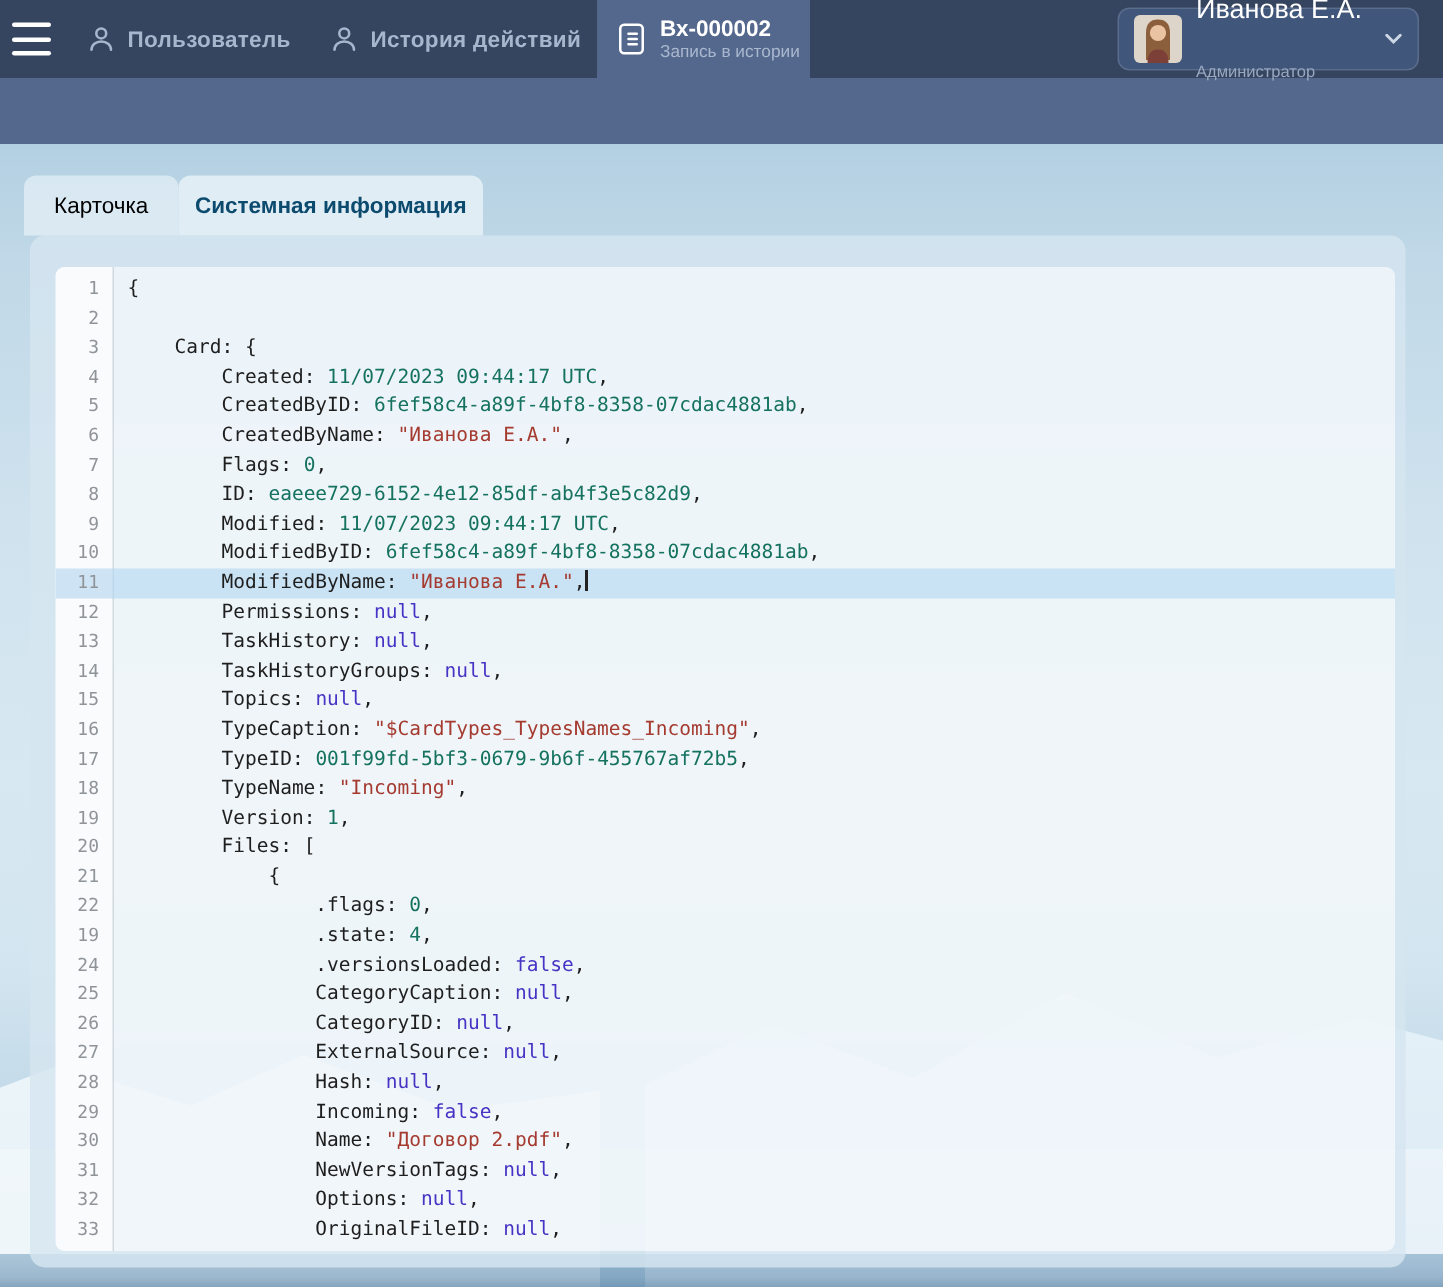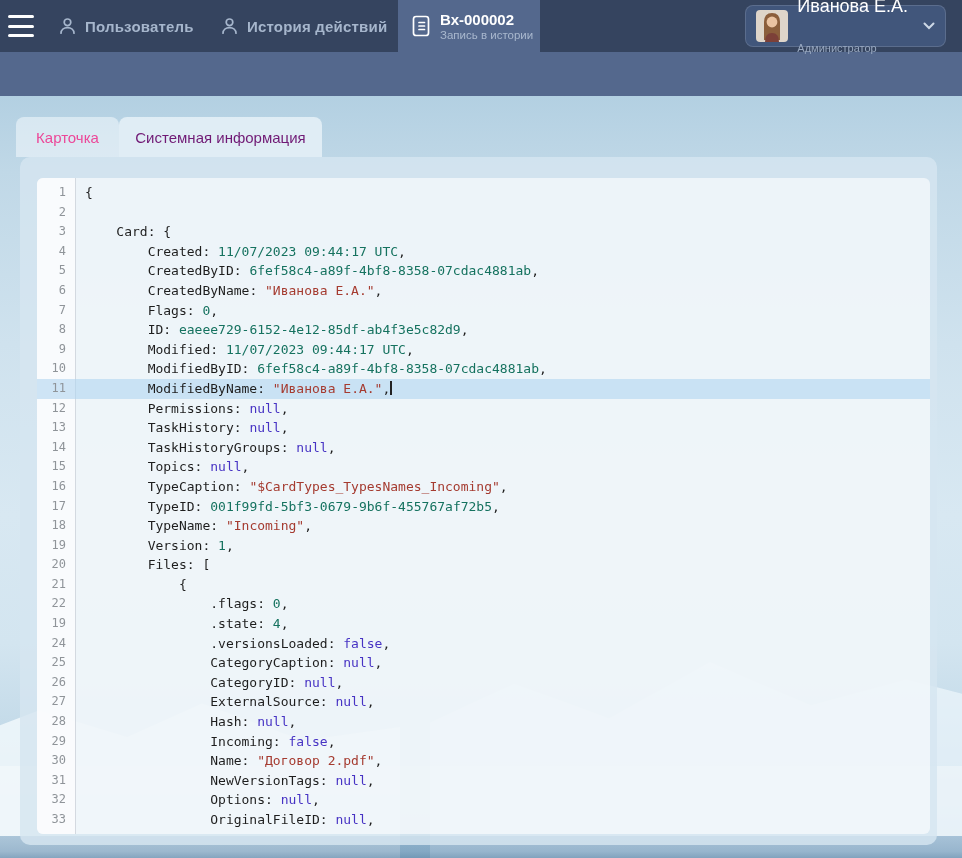--- a/index.html
+++ b/index.html
@@ -44,22 +44,22 @@
     background:#41567b; border:1px solid rgba(255,255,255,.14); border-radius:8px;
     display:flex; align-items:center; padding:0 10px; gap:9px; cursor:pointer; }
   .avatar { width:32px; height:32px; border-radius:4px; overflow:hidden; flex:0 0 auto; }
   .ub-name { color:#ffffff; font-size:18px; font-weight:normal; line-height:16px; }
   .ub-role { color:#98a8c0; font-size:11px; line-height:13px;margin-top:28px; }
   .chev { margin-left:6px; }
 
   
   .ctab { position:absolute; z-index:2; top:117px; height:40px; border-radius:8px 8px 0 0;
     display:flex; align-items:center; justify-content:center; font-size:15px; cursor:pointer; }
-  .ctab-card   { left:16px;  width:103px; background:rgba(244,250,253,.55); color:#ec4899; font-weight:500; }
-  .ctab-system { left:119px; width:203px; background:rgba(226,238,246,.95); color:#701a75; font-weight:400; }
+  .ctab-card   { left:16px;  width:103px; background:rgba(244,250,253,.55); color:#000000; font-weight:500; }
+  .ctab-system { left:119px; width:203px; background:rgba(226,238,246,.95); color:#0c4a6e; font-weight:700; }
 
   
   .panel { position:absolute; z-index:1; left:20px; top:157px; width:917px; height:688px;
     background:rgba(213,229,240,.82); border-radius:10px; }
   .editor { position:absolute; left:17px; top:21px; width:893px; height:656px; border-radius:6px;
     overflow:hidden; background:rgba(255,255,255,.6); cursor:text; }
   .gutter-bg { position:absolute; left:0; top:0; bottom:0; width:39px;
     background:rgba(251,252,253,.88); border-right:1px solid rgba(140,155,170,.35); }
   .code-lines { position:absolute; inset:0; padding-top:5px; }
   .code-row { display:flex; height:19.6px; line-height:19.6px; white-space:pre;

